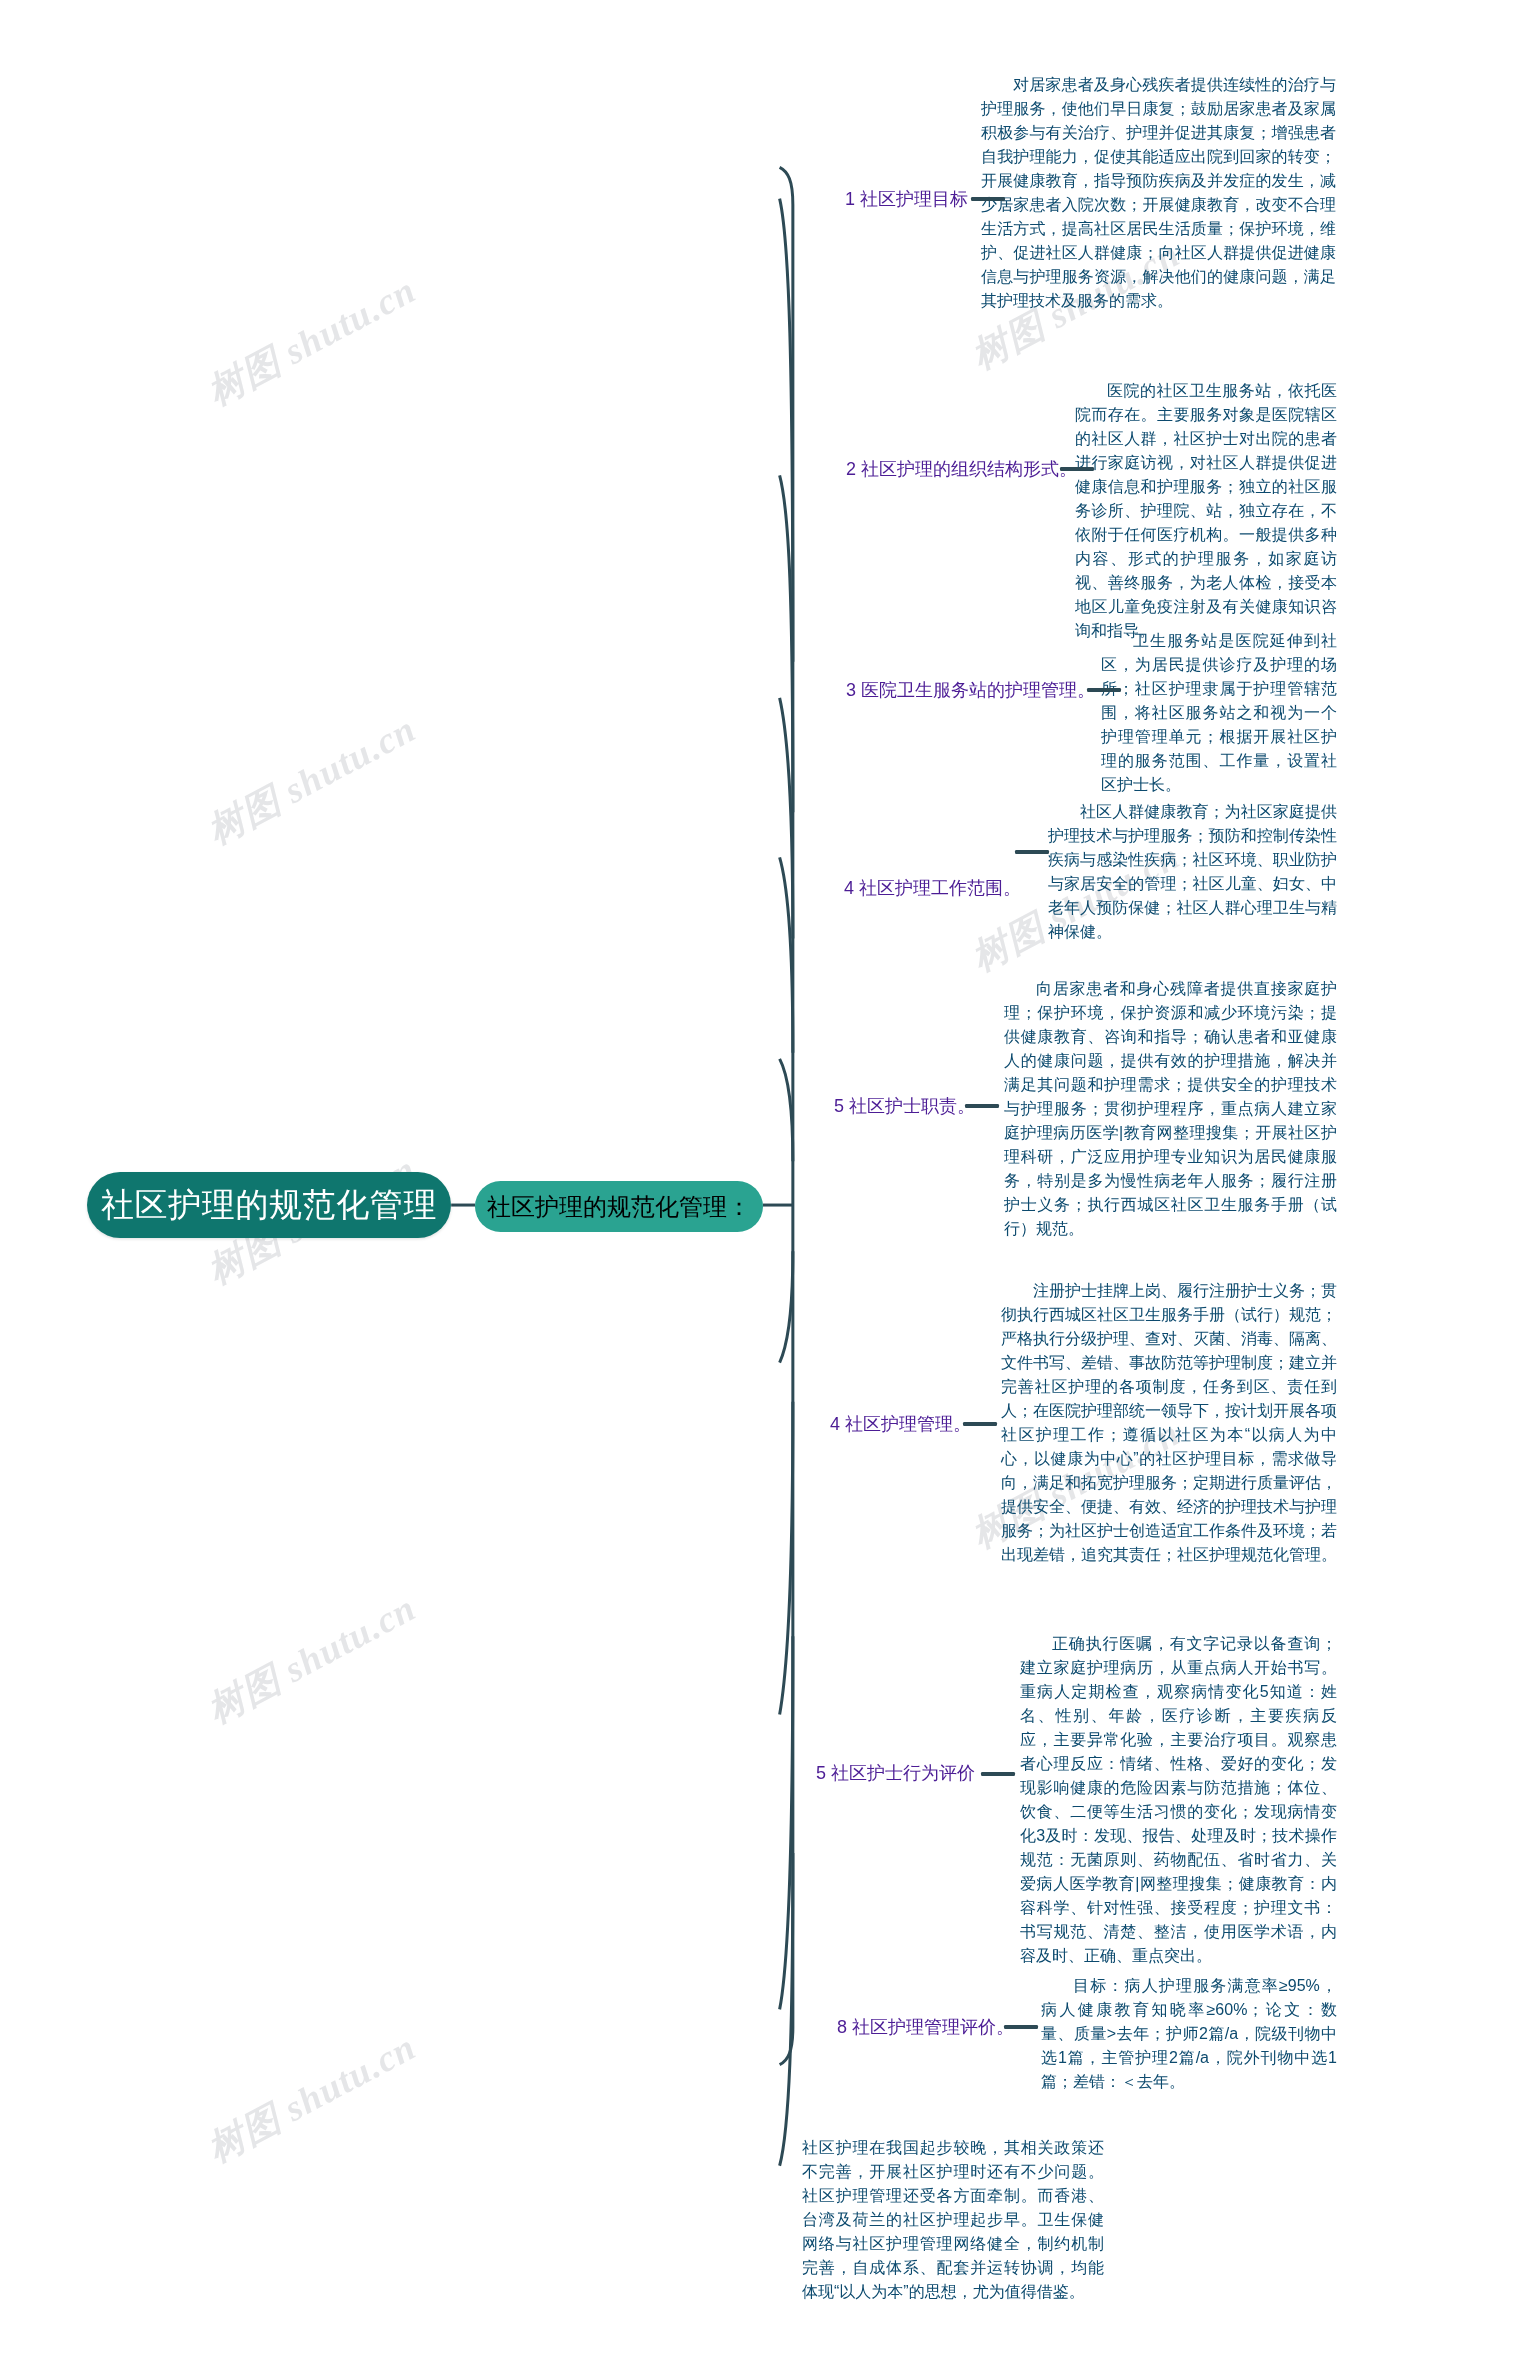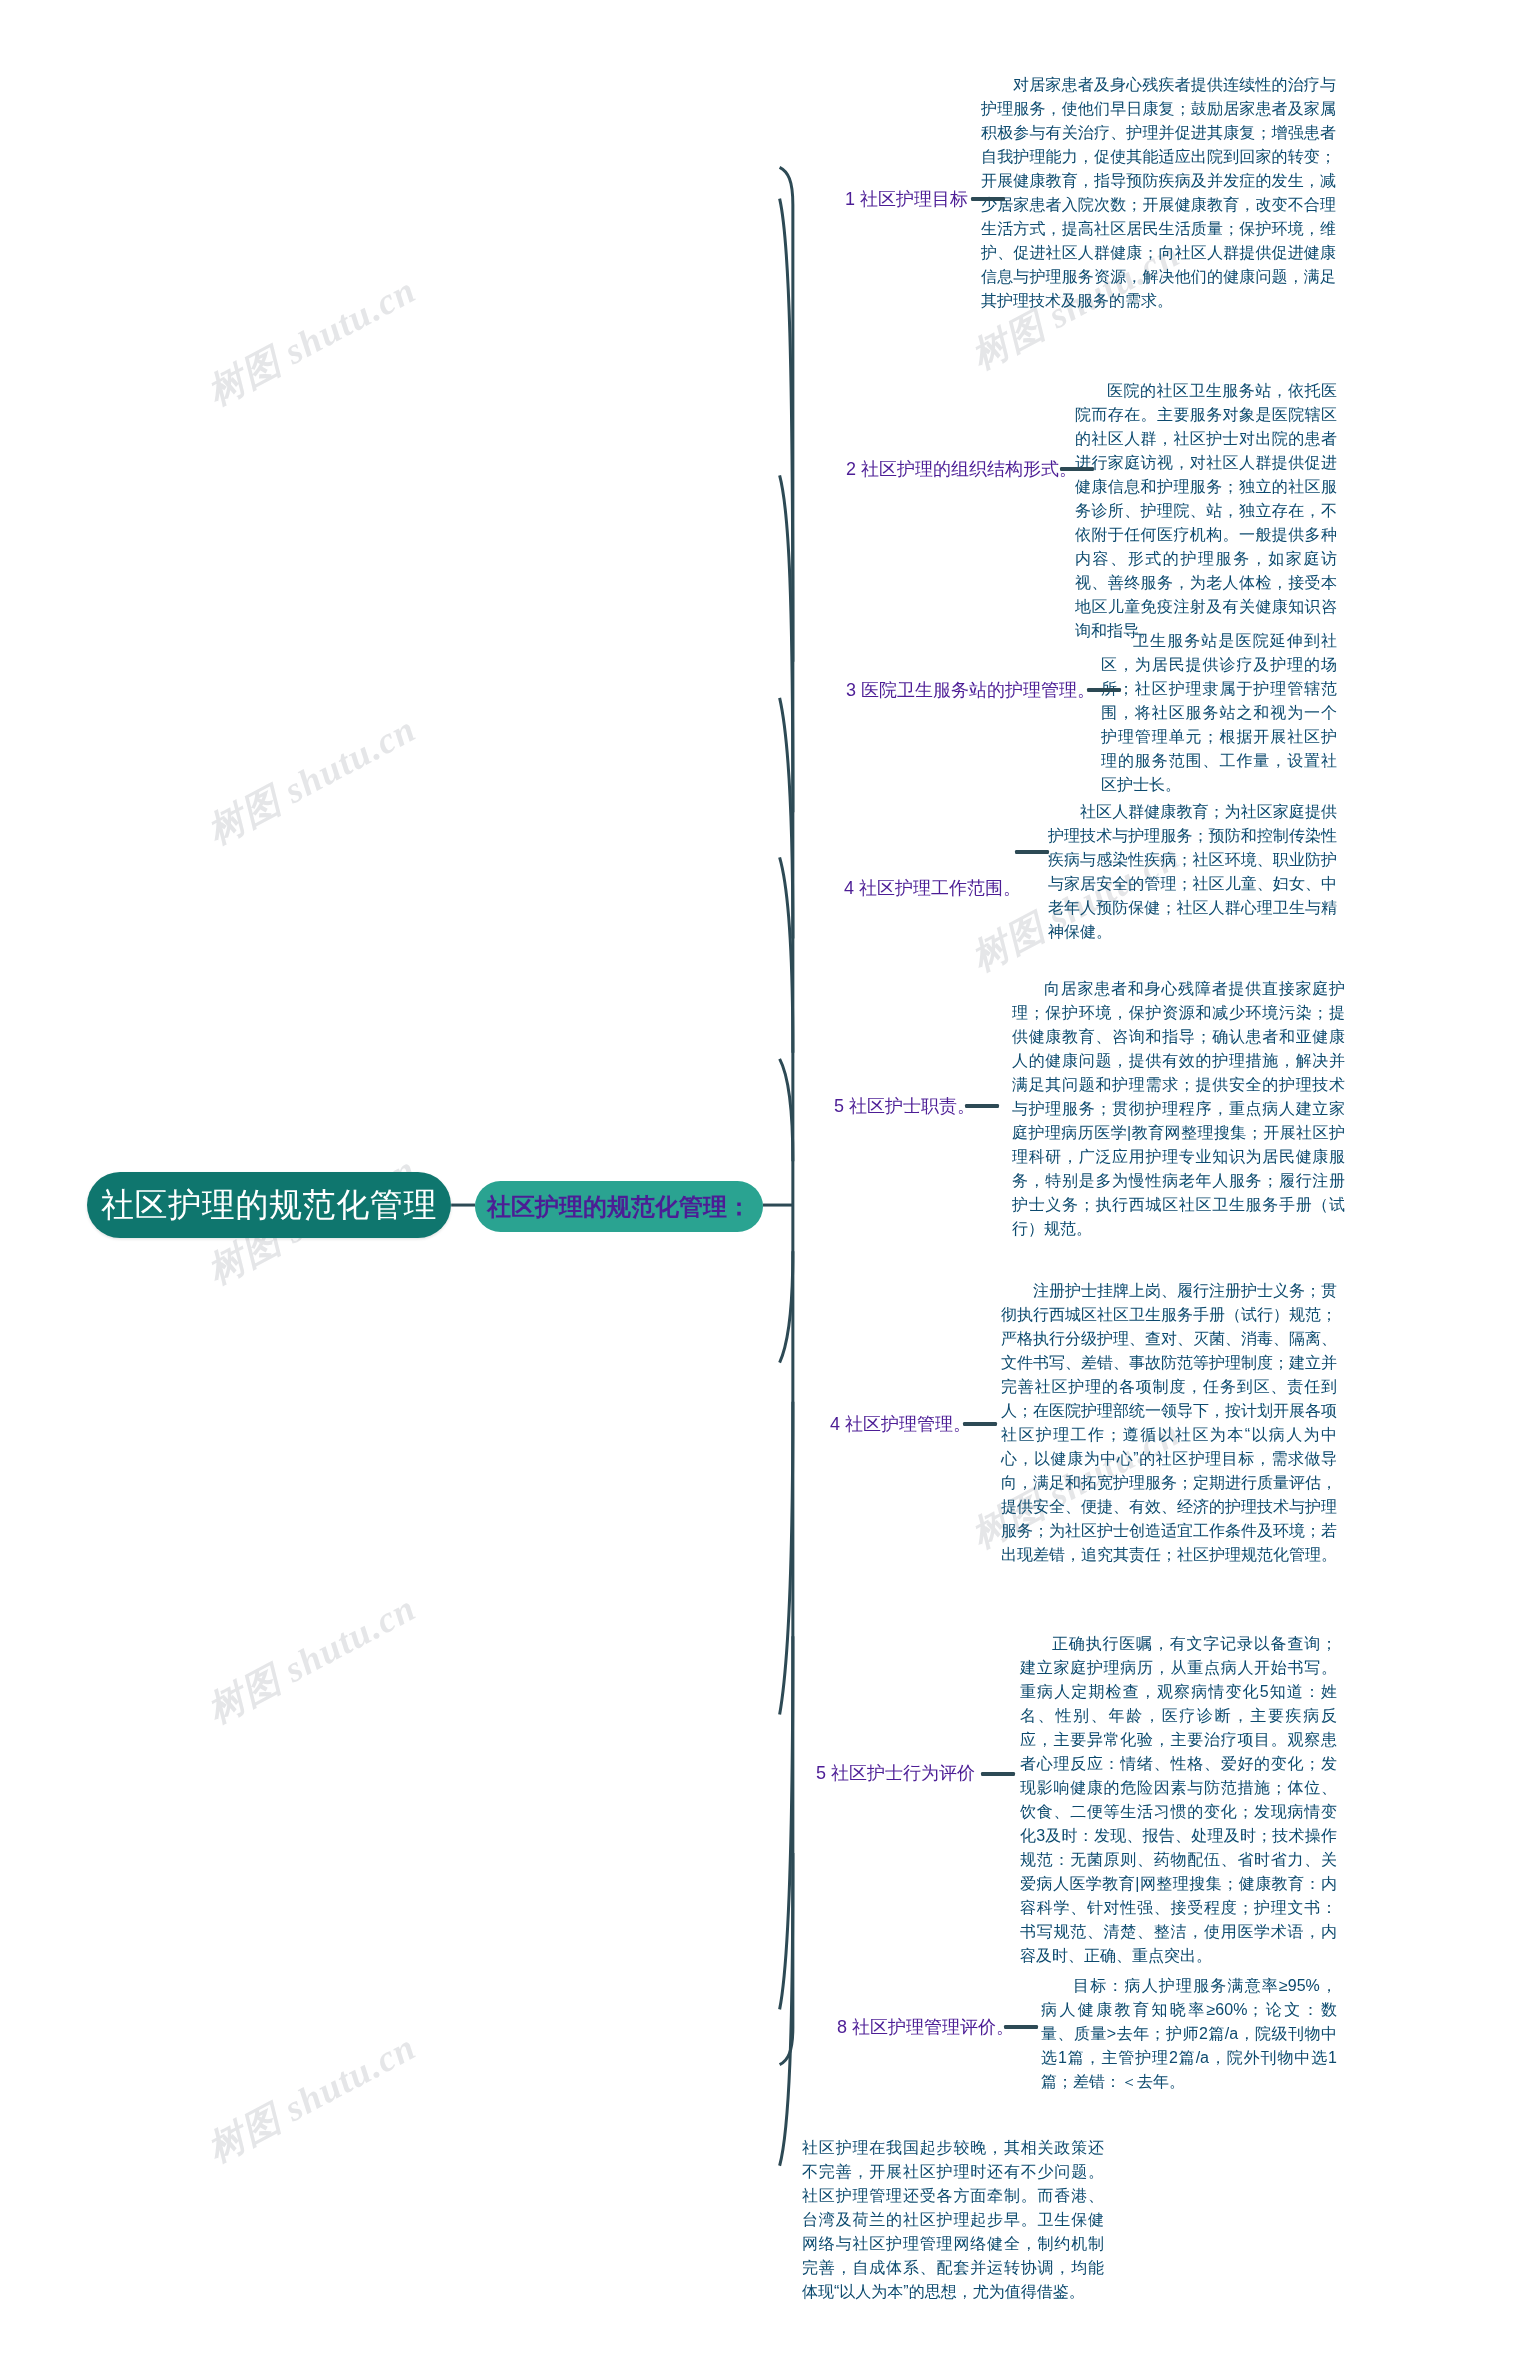--- a/index.html
+++ b/index.html
@@ -72,23 +72,23 @@
     width: 288px;
     height: 51px;
     background: #2aa391;
     border-radius: 26.5px;
     display: flex;
     align-items: center;
     justify-content: center;
     z-index: 10;
   }
   .second-node .label {
-    color: #4c1d95;
+    color: #000000;
     font-size: 24px;
-    font-weight: 700;
+    font-weight: 400;
     white-space: nowrap;
   }
   .branch-title {
     position: absolute;
     font-size: 18px;
     line-height: 1.25;
     color: #4c1d95;
     white-space: nowrap;
     text-align: right;
     z-index: 8;
@@ -169,21 +169,21 @@
 <div class="branch-title" style="left:800px; top:679px; width:295px;">3 医院卫生服务站的护理管理。</div>
 <div class="dash" style="left:1087px; top:688px;"></div>
 <div class="branch-body" style="left:1101px; top:629px; width:236px;">卫生服务站是医院延伸到社区，为居民提供诊疗及护理的场所；社区护理隶属于护理管辖范围，将社区服务站之和视为一个护理管理单元；根据开展社区护理的服务范围、工作量，设置社区护士长。</div>
 
 <div class="branch-title" style="left:800px; top:841px; width:221px;margin-top:36px;">4 社区护理工作范围。</div>
 <div class="dash" style="left:1015px; top:850px;"></div>
 <div class="branch-body" style="left:1048px; top:800px; width:289px;">社区人群健康教育；为社区家庭提供护理技术与护理服务；预防和控制传染性疾病与感染性疾病；社区环境、职业防护与家居安全的管理；社区儿童、妇女、中老年人预防保健；社区人群心理卫生与精神保健。</div>
 
 <div class="branch-title" style="left:800px; top:1095px; width:175px;">5 社区护士职责。</div>
 <div class="dash" style="left:965px; top:1104px;"></div>
-<div class="branch-body" style="left:1004px; top:977px; width:333px;margin-left:8px;">向居家患者和身心残障者提供直接家庭护理；保护环境，保护资源和减少环境污染；提供健康教育、咨询和指导；确认患者和亚健康人的健康问题，提供有效的护理措施，解决并满足其问题和护理需求；提供安全的护理技术与护理服务；贯彻护理程序，重点病人建立家庭护理病历医学|教育网整理搜集；开展社区护理科研，广泛应用护理专业知识为居民健康服务，特别是多为慢性病老年人服务；履行注册护士义务；执行西城区社区卫生服务手册（试行）规范。</div>
+<div class="branch-body" style="left:1004px; top:977px; width:333px;">向居家患者和身心残障者提供直接家庭护理；保护环境，保护资源和减少环境污染；提供健康教育、咨询和指导；确认患者和亚健康人的健康问题，提供有效的护理措施，解决并满足其问题和护理需求；提供安全的护理技术与护理服务；贯彻护理程序，重点病人建立家庭护理病历医学|教育网整理搜集；开展社区护理科研，广泛应用护理专业知识为居民健康服务，特别是多为慢性病老年人服务；履行注册护士义务；执行西城区社区卫生服务手册（试行）规范。</div>
 
 <div class="branch-title" style="left:800px; top:1413px; width:171px;">4 社区护理管理。</div>
 <div class="dash" style="left:963px; top:1422px;"></div>
 <div class="branch-body" style="left:1001px; top:1279px; width:336px;">注册护士挂牌上岗、履行注册护士义务；贯彻执行西城区社区卫生服务手册（试行）规范；严格执行分级护理、查对、灭菌、消毒、隔离、文件书写、差错、事故防范等护理制度；建立并完善社区护理的各项制度，任务到区、责任到人；在医院护理部统一领导下，按计划开展各项社区护理工作；遵循以社区为本“以病人为中心，以健康为中心”的社区护理目标，需求做导向，满足和拓宽护理服务；定期进行质量评估，提供安全、便捷、有效、经济的护理技术与护理服务；为社区护士创造适宜工作条件及环境；若出现差错，追究其责任；社区护理规范化管理。</div>
 
 <div class="branch-title" style="left:800px; top:1762px; width:175px;">5 社区护士行为评价</div>
 <div class="dash" style="left:981px; top:1772px;"></div>
 <div class="branch-body" style="left:1020px; top:1632px; width:317px;">正确执行医嘱，有文字记录以备查询；建立家庭护理病历，从重点病人开始书写。重病人定期检查，观察病情变化5知道：姓名、性别、年龄，医疗诊断，主要疾病反应，主要异常化验，主要治疗项目。观察患者心理反应：情绪、性格、爱好的变化；发现影响健康的危险因素与防范措施；体位、饮食、二便等生活习惯的变化；发现病情变化3及时：发现、报告、处理及时；技术操作规范：无菌原则、药物配伍、省时省力、关爱病人医学教育|网整理搜集；健康教育：内容科学、针对性强、接受程度；护理文书：书写规范、清楚、整洁，使用医学术语，内容及时、正确、重点突出。</div>
 
 <div class="branch-title" style="left:800px; top:2016px; width:214px;">8 社区护理管理评价。</div>

